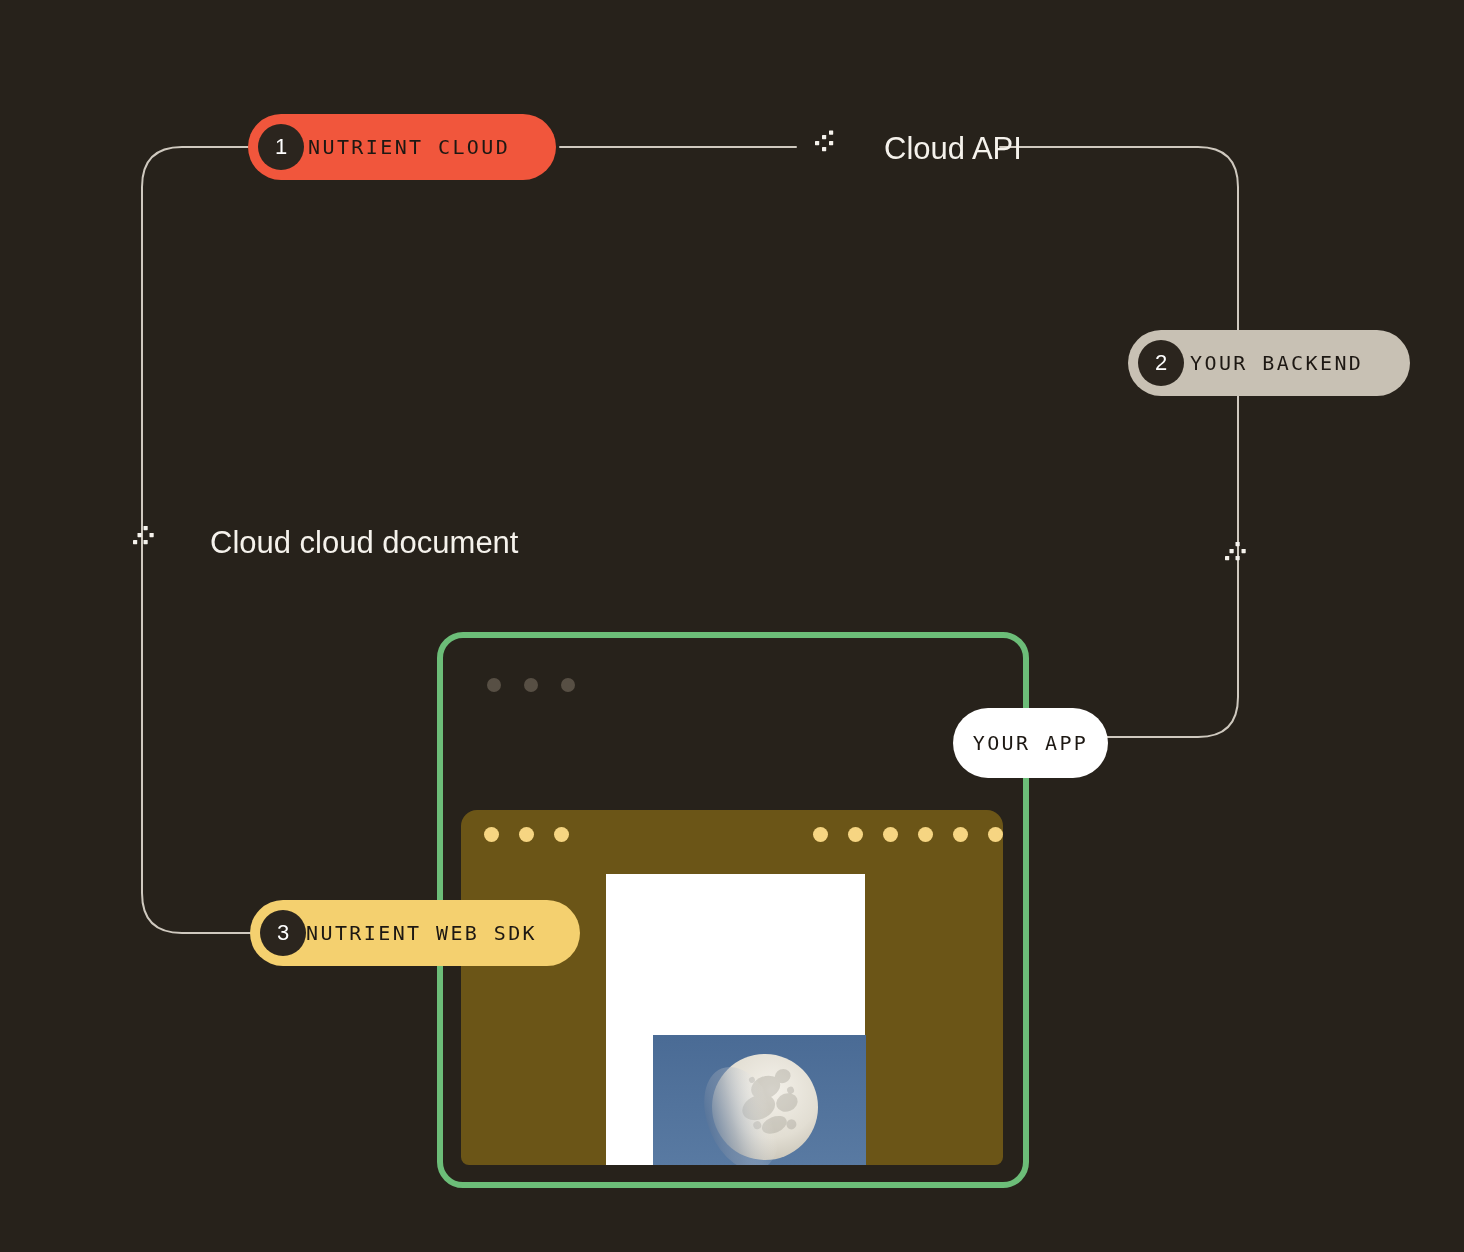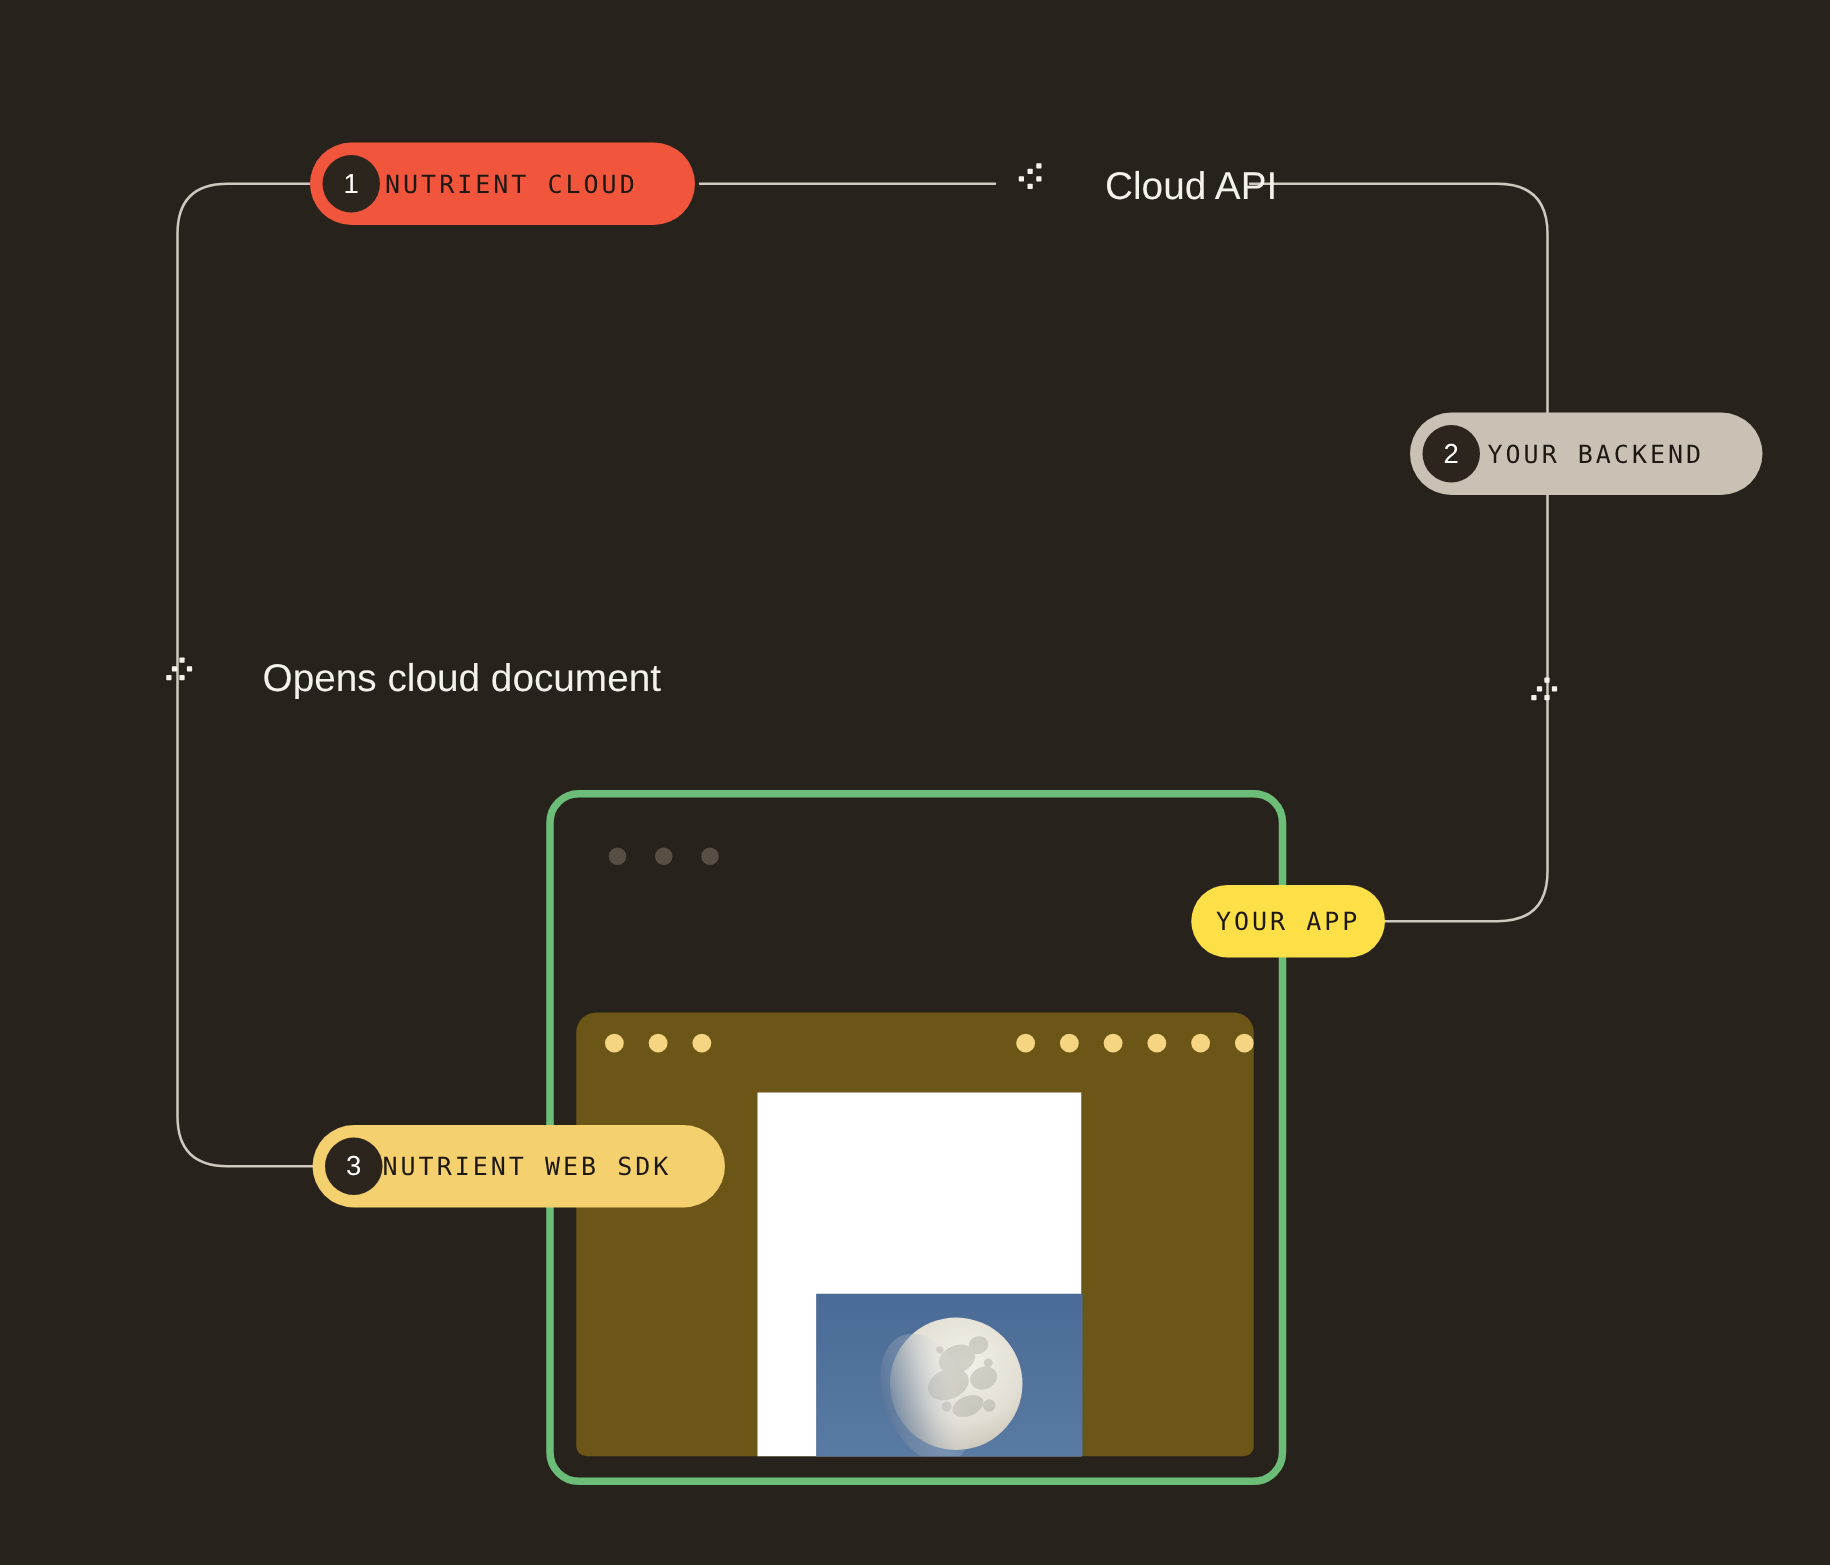--- a/index.html
+++ b/index.html
@@ -73,22 +73,22 @@
     height: 66px;
     background: #c8c1b4;
     padding: 0 10px;
   }
   #pill-backend .pill-label { margin-left: 6px; }
 
   #pill-app {
     left: 953px;
     top: 708px;
     width: 155px;
-    height: 58px;
-    background: #fde047;
+    height: 70px;
+    background: #ffffff;
     padding: 0 20px;
     justify-content: center;
     z-index: 6;
   }
 
   #pill-sdk {
     left: 250px;
     top: 900px;
     width: 330px;
     height: 66px;
@@ -244,21 +244,21 @@
       <svg width="30" height="30" viewBox="0 0 30 30">
         <g fill="#f5f2ec">
           <rect x="11.5" y="2" width="4.2" height="4.2" rx="0.6"></rect>
           <rect x="5.5" y="9" width="4.2" height="4.2" rx="0.6"></rect>
           <rect x="17.5" y="9" width="4.2" height="4.2" rx="0.6"></rect>
           <rect x="1" y="16" width="4.2" height="4.2" rx="0.6"></rect>
           <rect x="11.5" y="16" width="4.2" height="4.2" rx="0.6"></rect>
         </g>
       </svg>
     </span>
-    <span class="flow-text">Opens cloud document</span>
+    <span class="flow-text">Cloud cloud document</span>
   </div>
 
   <div class="flow-label" id="label-dots-right">
     <span class="dot-icon">
       <svg width="30" height="30" viewBox="0 0 30 30">
         <g fill="#f5f2ec">
           <rect x="11.5" y="2" width="4.2" height="4.2" rx="0.6"></rect>
           <rect x="5.5" y="9" width="4.2" height="4.2" rx="0.6"></rect>
           <rect x="17.5" y="9" width="4.2" height="4.2" rx="0.6"></rect>
           <rect x="1" y="16" width="4.2" height="4.2" rx="0.6"></rect>

